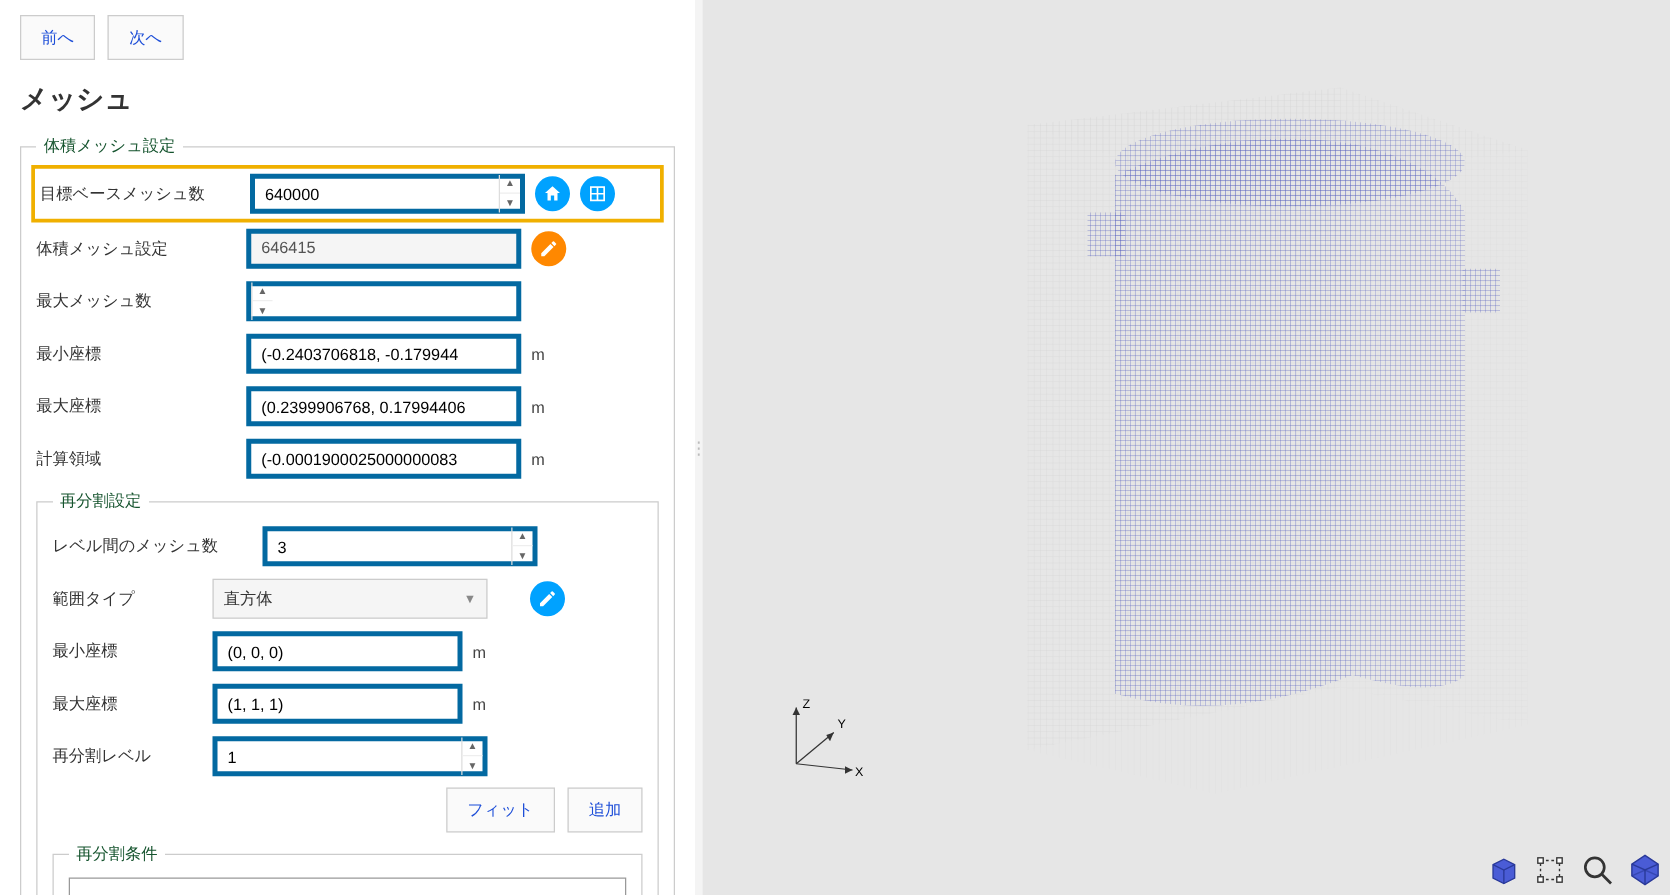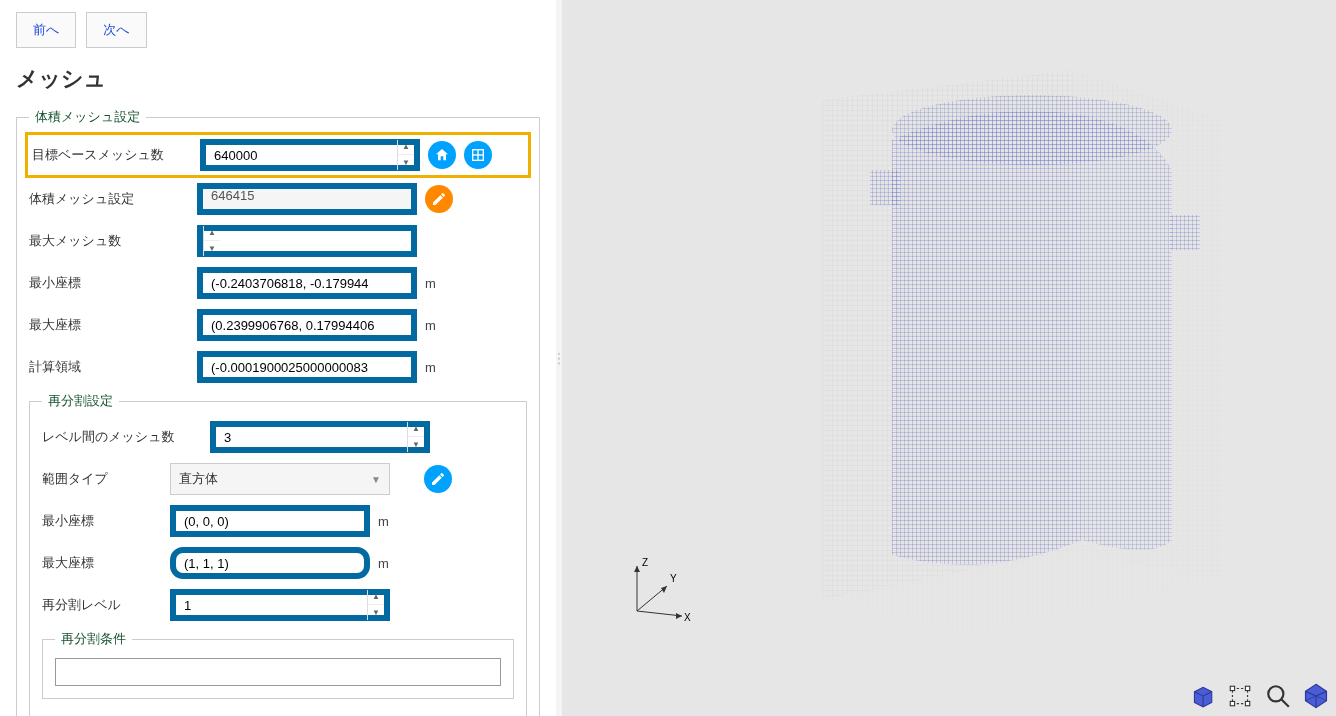--- a/index.html
+++ b/index.html
@@ -8,21 +8,21 @@
 .right-panel { flex: 1; background: #e6e6e6; position: relative; }
 .nav-buttons { display: flex; gap: 10px; margin-bottom: 16px; }
 .btn { border: 1px solid #ccc; background: #fafafa; padding: 8px 16px; cursor: pointer; font-size: 13px; color: #1d4ed8; }
 h2.section-title { font-size: 22px; font-weight: bold; margin-bottom: 14px; font-family: Liberation Mono, monospace; }
 fieldset { border: 1px solid #ccc; padding: 10px 12px 12px; margin-bottom: 12px; }
 fieldset legend { padding: 0 6px; color: #14532d; font-size: 13px; }
 .form-row { display: flex; align-items: center; gap: 8px; margin-bottom: 8px; min-height: 34px; }
 .form-row.highlighted { border: 3px solid #f0b000; padding: 4px; margin: -4px -4px 4px -4px; }
 .form-label { width: 160px; flex-shrink: 0; }
 .form-label-sm { width: 120px; flex-shrink: 0; }
-.input-wrap { display: flex; align-items: center; flex: 1; max-width: 220px; border: 6px solid #0369a1; background: #fff; height: 32px; }
+.input-wrap { display: flex; align-items: center; flex: 1; max-width: 220px; border: 4px solid #0369a1; background: #fff; height: 32px; }
 .input-wrap.disabled { background: #f5f5f5; color:#888;align-items:flex-end; }
 .input-wrap input { border: none; padding: 6px 8px; flex: 1; font-size: 13px; outline: none; background: transparent; width: 0; }
 .spinner { display: flex; flex-direction: column; border-left: 1px solid #ddd; }
 .spinner div { width: 16px; height: 15px; display: flex; align-items: center; justify-content: center; font-size: 8px; color: #666; cursor: pointer; line-height: 1; border-bottom: 1px solid #eee; }
 .spinner div:last-child { border-bottom: none; }
 .unit { width: 18px; text-align: left; color: #444; }
 .icon-btn { width: 28px; height: 28px; border-radius: 50%; display: inline-flex; align-items: center; justify-content: center; color: #fff; cursor: pointer; flex-shrink: 0; }
 .icon-blue { background: #00a2ff; }
 .icon-orange { background: #ff8800; }
 .select-wrap { display: flex; align-items: center; border: 1px solid #ccc; background: #f5f5f5; height: 32px; padding: 0 8px; flex: 1; max-width: 220px; cursor: pointer; justify-content: space-between; gap: 24px; }
@@ -153,37 +153,41 @@
       <div class="form-row">
         <div class="form-label-sm">最小座標</div>
         <div class="input-wrap" style="max-width:200px;">
           <input value="(0, 0, 0)" style="">
         </div>
         <span class="unit">m</span>
       </div>
 
       <div class="form-row">
         <div class="form-label-sm">最大座標</div>
-        <div class="input-wrap" style="max-width:200px;border-radius:13px;">
+        <div class="input-wrap" style="max-width:200px;">
           <input value="(1, 1, 1)" style="">
         </div>
         <span class="unit">m</span>
       </div>
 
       <div class="form-row">
         <div class="form-label-sm">再分割レベル</div>
         <div class="input-wrap" style="max-width:220px;">
           <input value="1" style="">
           <div class="spinner">
             <div>▲</div>
             <div>▼</div>
           </div>
         </div>
       </div>
 
+      <div class="sub-actions">
+        <button class="btn">フィット</button>
+        <button class="btn">追加</button>
+      </div>
 
       <fieldset class="inner">
         <legend>再分割条件</legend>
         <div class="cond-box"></div>
       </fieldset>
     </fieldset>
   </fieldset>
 </div>
 
 <div class="resizer"></div>

